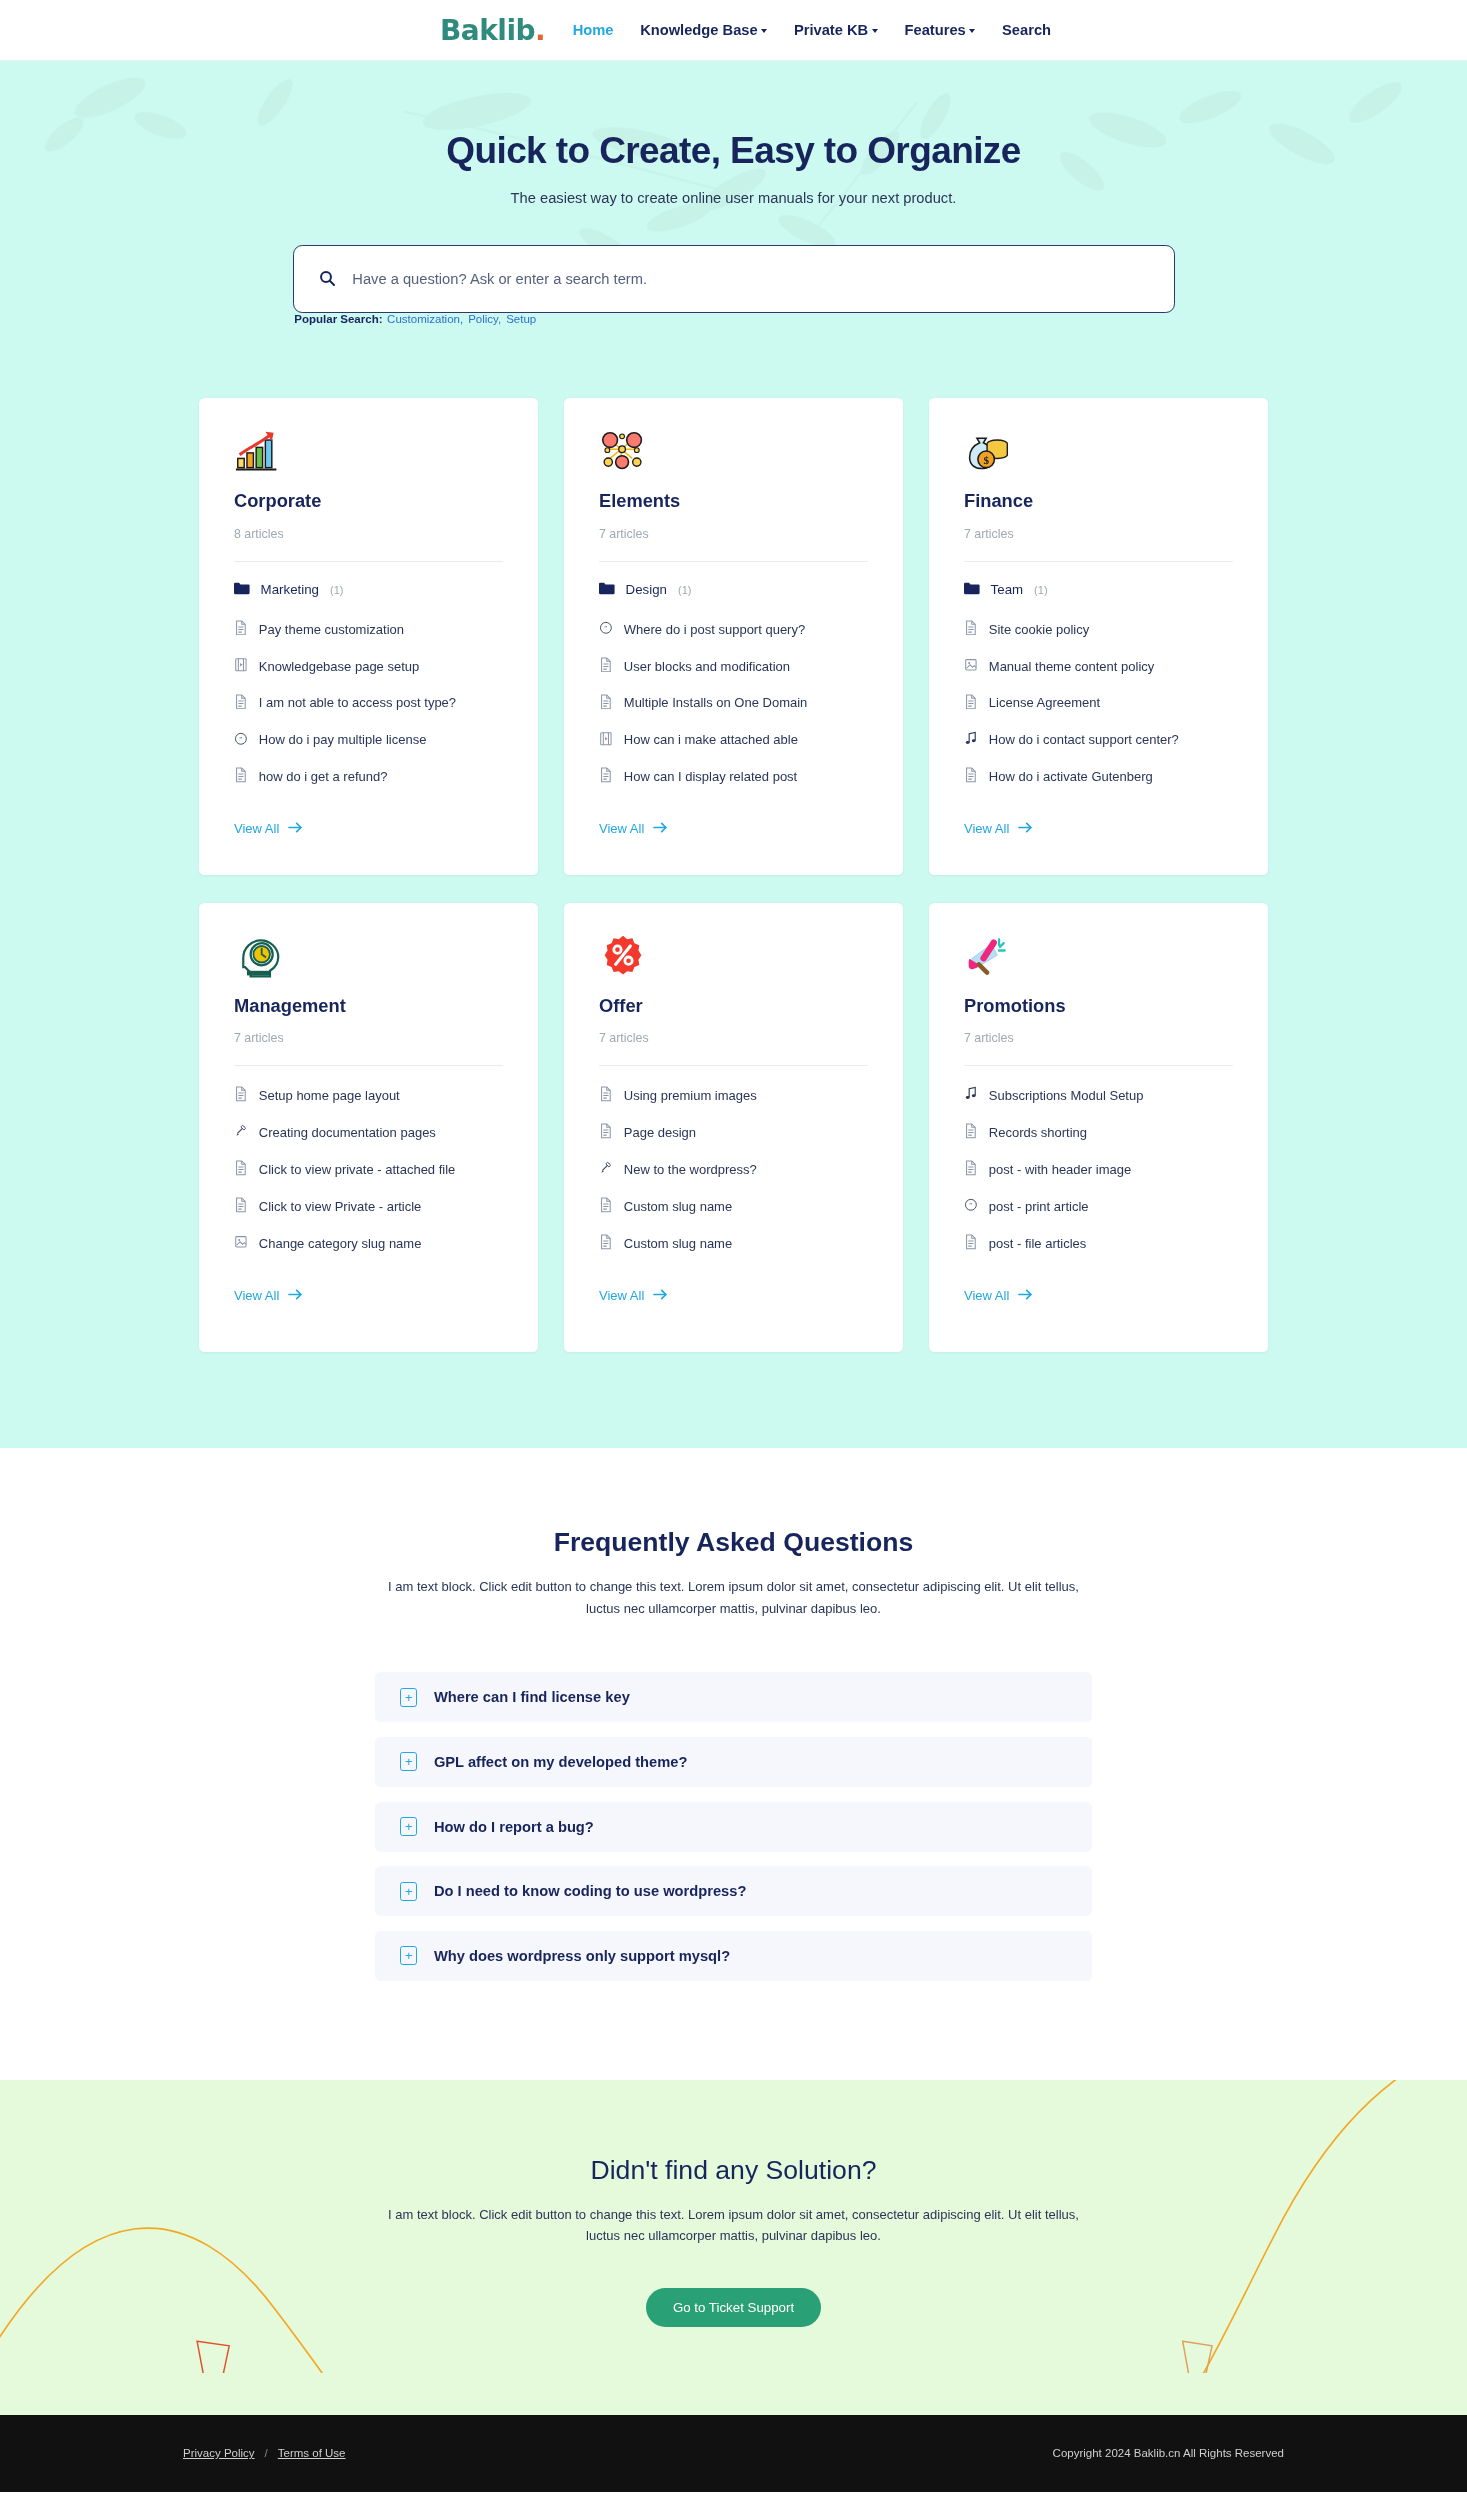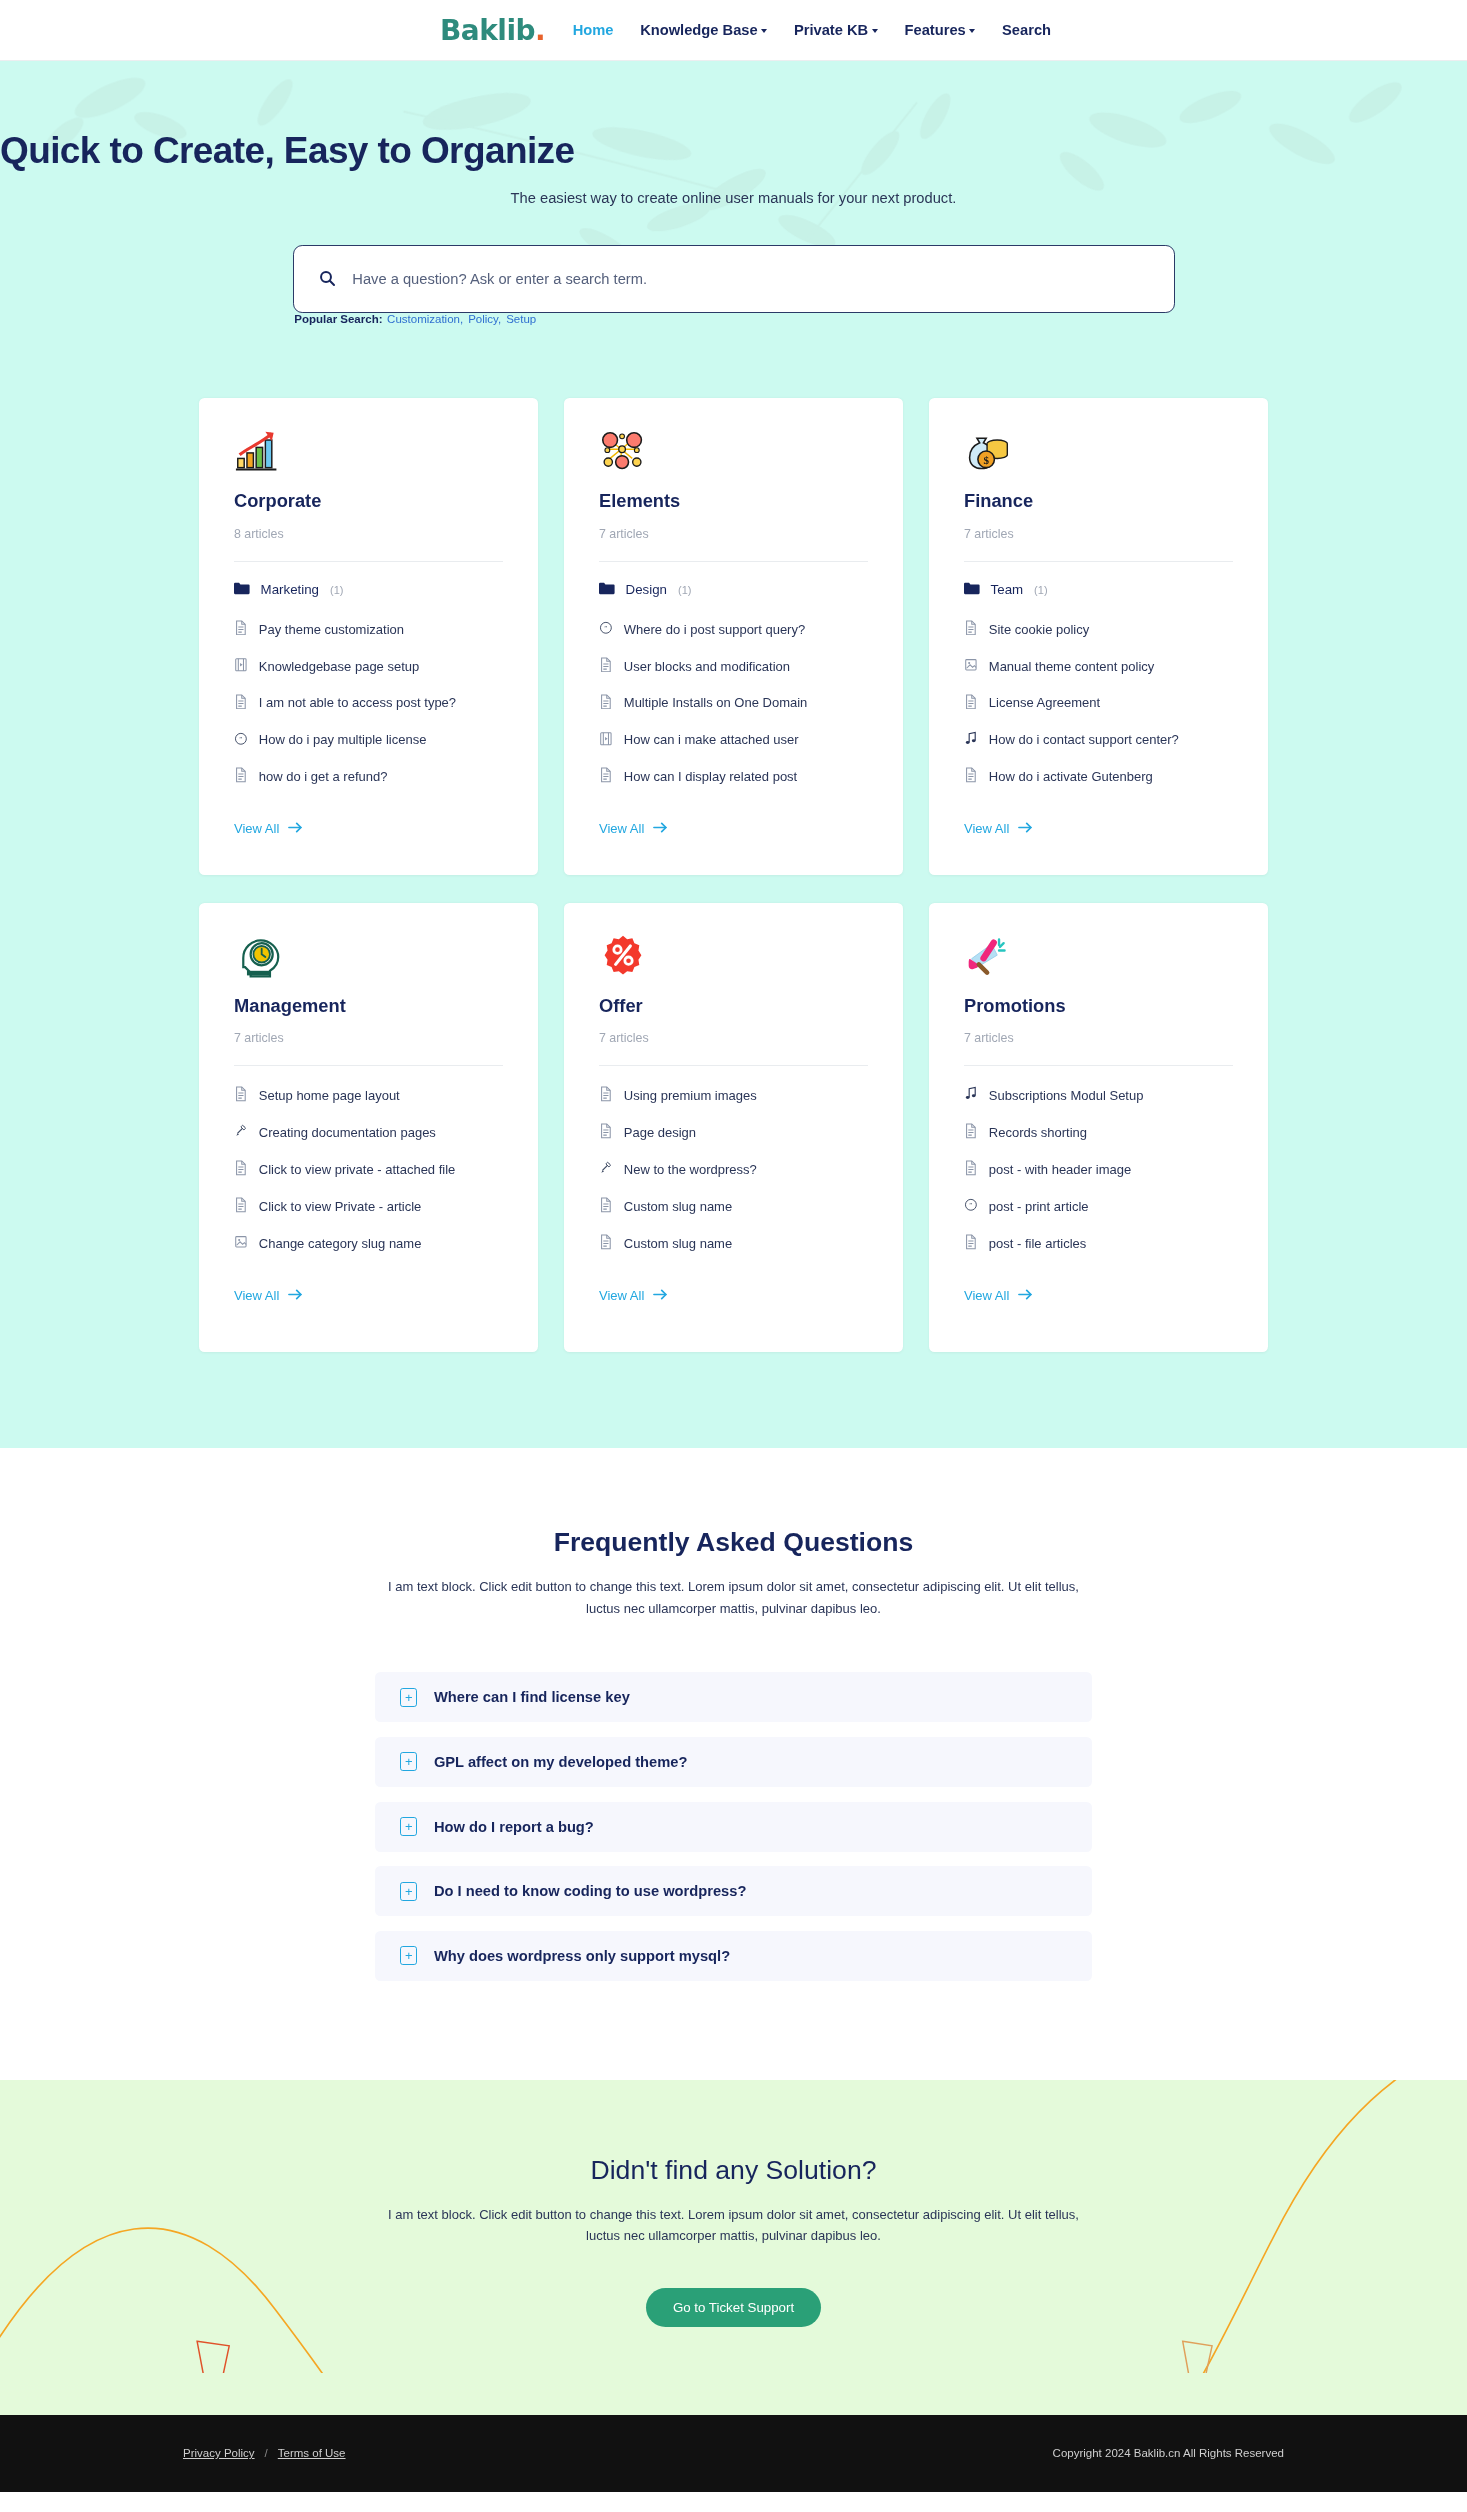--- a/index.html
+++ b/index.html
@@ -53,21 +53,21 @@
   
   .hero {
     background: #ccfaf0;
     padding-top: 69px;
     padding-bottom: 9.2px;
     position: relative;
     overflow: hidden;
   }
   .leaves { position: absolute; top: 0; left: 0; width: 1467px; height: 193px; opacity: .45; pointer-events: none; }
   .hero-title {
-    text-align: left;
+    text-align: center;
     font-size: 37px;
     font-weight: bold;
     color: #17255c;
     letter-spacing: -0.6px;
     position: relative; z-index: 2;
   }
   .hero-sub {
     text-align: center;
     font-size: 14.7px;
     color: #2a3557;
@@ -389,21 +389,21 @@
               <path d="M9 1v4h4" stroke="#8b95a8" stroke-width="1.2"></path>
               <path d="M5 8h6M5 11h6M5 14h4" stroke="#8b95a8" stroke-width="1.2"></path>
             </svg></span>
           <span class="article-name">Multiple Installs on One Domain</span>
         </div><div class="article-row">
           <span><svg width="13.8" height="15.6" viewBox="0 0 16 18" fill="none">
               <rect x="2" y="2" width="12" height="14" rx="1" stroke="#8b95a8" stroke-width="1.2" fill="#fff"></rect>
               <path d="M5 2v14M11 2v14" stroke="#8b95a8" stroke-width="1.2"></path>
               <path d="M7 7l3 2-3 2z" fill="#8b95a8"></path>
             </svg></span>
-          <span class="article-name">How can i make attached user</span>
+          <span class="article-name">How can i make attached able</span>
         </div><div class="article-row">
           <span><svg width="13.8" height="15.6" viewBox="0 0 16 18" fill="none">
               <path d="M3 1h6l4 4v12H3z" stroke="#8b95a8" stroke-width="1.2" fill="#fff"></path>
               <path d="M9 1v4h4" stroke="#8b95a8" stroke-width="1.2"></path>
               <path d="M5 8h6M5 11h6M5 14h4" stroke="#8b95a8" stroke-width="1.2"></path>
             </svg></span>
           <span class="article-name">How can I display related post</span>
         </div><div class="view-all">
           <span>View All</span>
           <span><svg width="14.7" height="11" viewBox="0 0 16 12" fill="none" stroke="#22a7e0" stroke-width="1.8" stroke-linecap="round">

